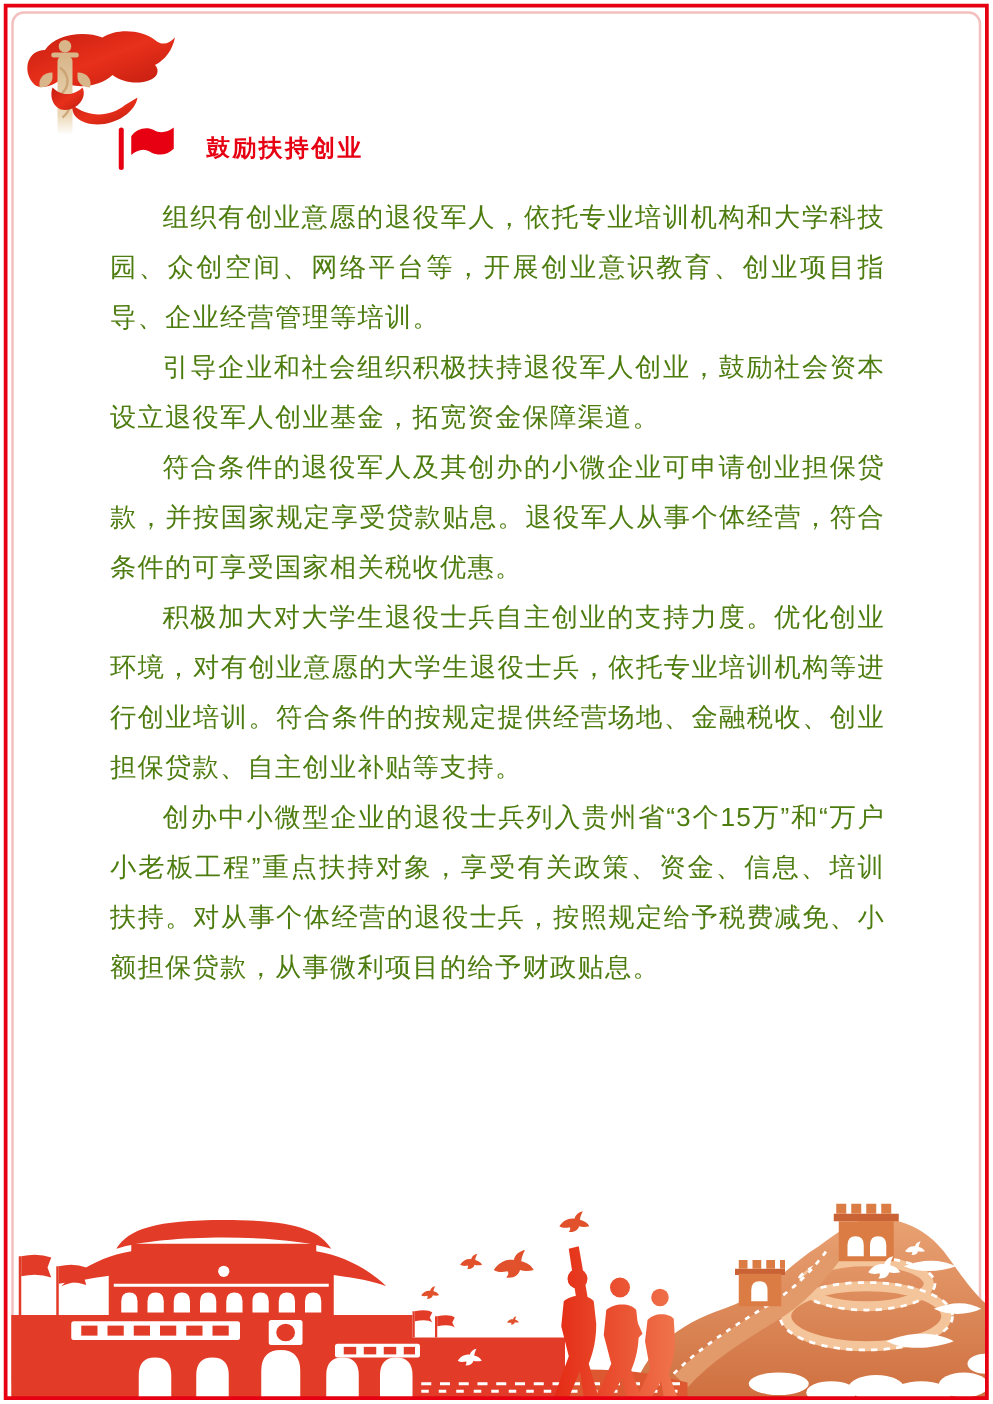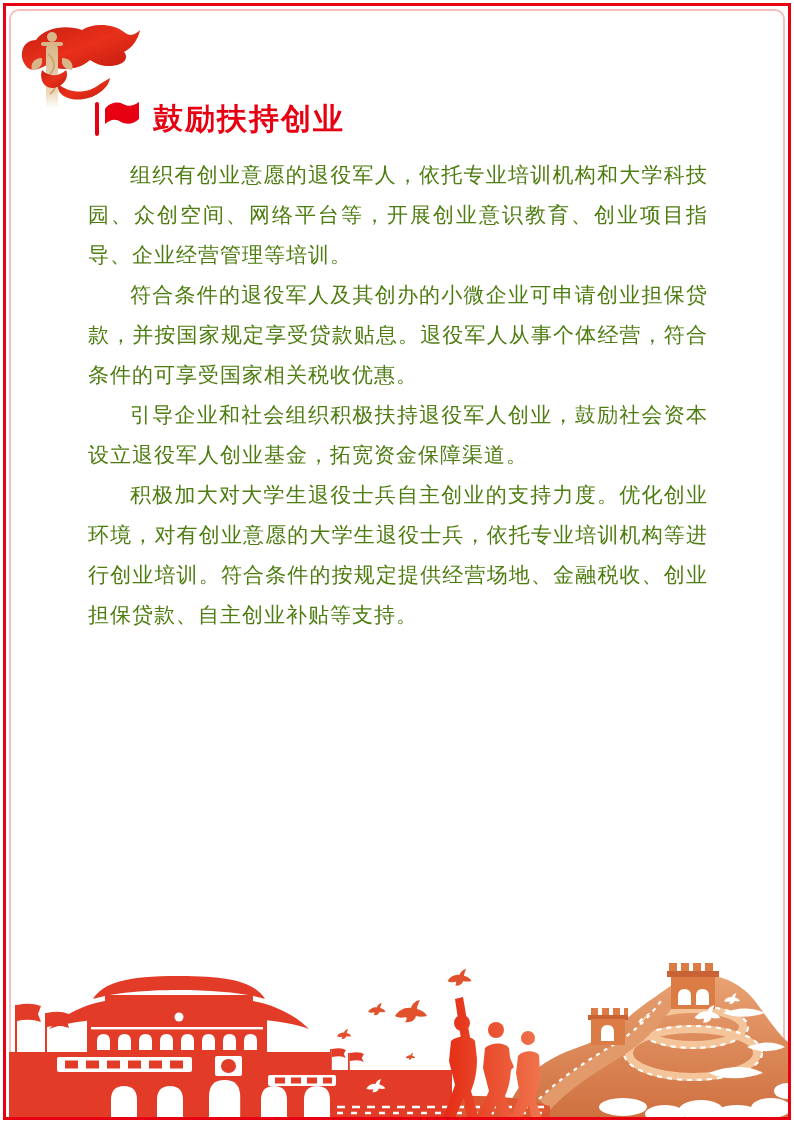--- a/index.html
+++ b/index.html
@@ -9,21 +9,21 @@
 
   
   .frame-inner { position:absolute; inset:9px; border:2px solid #f3bfbf; border-radius:10px; z-index:1; pointer-events:none; }
   .frame-outer { position:absolute; inset:3px; border:3px solid #e60012; z-index:6; pointer-events:none; }
 
   .header-deco { position:absolute; left:14px; top:22px; width:128px; height:94px; z-index:3; }
 
   .content { position:absolute; left:88px; right:86px; top:100px; z-index:2; }
   .title-row { display:flex; align-items:center; gap:13px; margin-left:6px; height:38px; }
   .flag-icon { width:46px; height:36px; flex:0 0 auto; }
-  .title { font-size:30px; font-weight:bold; color:#e60012; letter-spacing:2px; line-height:1; }
+  .title { font-size:19px; font-weight:bold; color:#e60012; letter-spacing:2px; line-height:1;margin-left:12px; }
 
   .paragraphs { margin-top:17px; }
   .paragraphs p {
     font-size:21px; line-height:40px; color:#4d7c0f;
     text-align:justify; text-indent:2em; letter-spacing:1px;
     margin:0;
   }
 
   .footer-deco { position:absolute; left:5px; bottom:5px; width:784px; height:163px; z-index:2; display:block; }
 </style>
@@ -65,23 +65,24 @@
     <div class="title-row">
       <svg class="flag-icon" viewBox="0 0 46 36" aria-hidden="true">
         <rect x="1" y="1" width="4" height="34" rx="2" fill="#e60012"></rect>
         <path fill="#e60012" d="M11,8 C15,2 23,0 29,3 C34,6 40,5 45,1 L45,18 C40,23 33,24 27,21 C21,17 16,19 11,23 Z"></path>
       </svg>
       <h1 class="title">鼓励扶持创业</h1>
     </div>
 
     <div class="paragraphs">
       <p>组织有创业意愿的退役军人，依托专业培训机构和大学科技园、众创空间、网络平台等，开展创业意识教育、创业项目指导、企业经营管理等培训。</p>
+      <p>引导企业和社会组织积极扶持退役军人创业，鼓励社会资本设立退役军人创业基金，拓宽资金保障渠道。</p>
       <p>符合条件的退役军人及其创办的小微企业可申请创业担保贷款，并按国家规定享受贷款贴息。退役军人从事个体经营，符合条件的可享受国家相关税收优惠。</p>
-      <p>引导企业和社会组织积极扶持退役军人创业，鼓励社会资本设立退役军人创业基金，拓宽资金保障渠道。</p>
       <p>积极加大对大学生退役士兵自主创业的支持力度。优化创业环境，对有创业意愿的大学生退役士兵，依托专业培训机构等进行创业培训。符合条件的按规定提供经营场地、金融税收、创业担保贷款、自主创业补贴等支持。</p>
+      <p>创办中小微型企业的退役士兵列入贵州省“3个15万”和“万户小老板工程”重点扶持对象，享受有关政策、资金、信息、培训扶持。对从事个体经营的退役士兵，按照规定给予税费减免、小额担保贷款，从事微利项目的给予财政贴息。</p>
     </div>
   </div>
 
   <svg class="footer-deco" viewBox="0 0 784 163" preserveAspectRatio="none" aria-hidden="true">
     <defs>
       <linearGradient id="gw" x1="0" y1="0" x2="0" y2="1">
         <stop offset="0" stop-color="#e9a273"></stop>
           <stop offset="1" stop-color="#cf7040"></stop>
       </linearGradient>
       <linearGradient id="ppl" gradientUnits="userSpaceOnUse" x1="430" y1="0" x2="560" y2="0">

